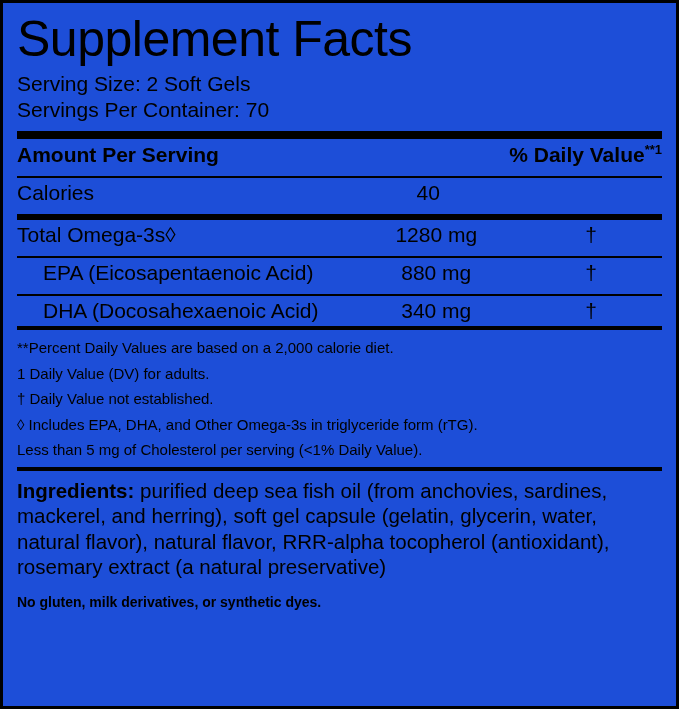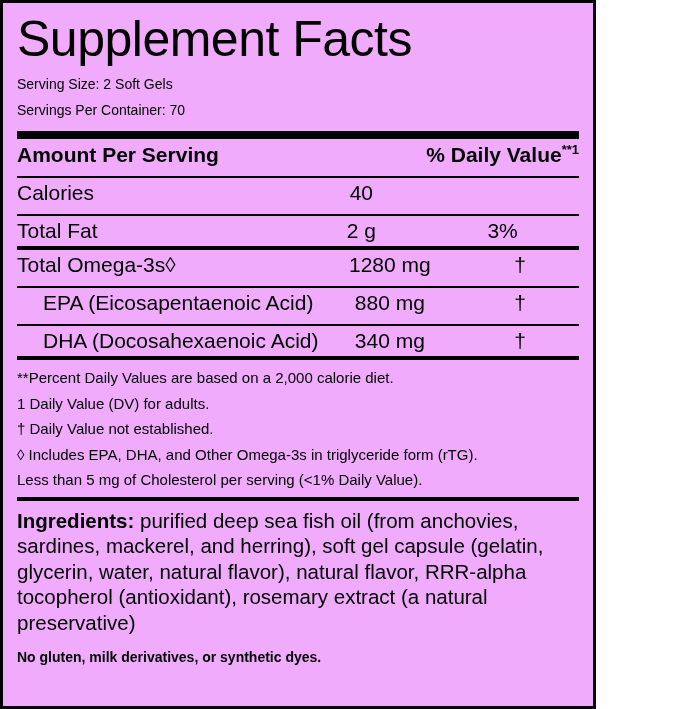--- a/index.html
+++ b/index.html
@@ -6,38 +6,38 @@
     margin: 0;
     padding: 0;
     background: #ffffff;
   }
   body {
     font-family: "Liberation Sans", sans-serif;
     color: #000000;
   }
   .panel {
     position: relative;
-    width: 596px;
+    width: 679px;
     height: 709px;
     box-sizing: border-box;
     border: 3px solid #000000;
-    background: #f0abfc;
+    background: #1d4ed8;
     padding: 6px 14px 0 14px;
     overflow: hidden;
   }
   .title {
     font-size: 50px;
     line-height: 56px;
     font-weight: 400;
     letter-spacing: -0.5px;
     white-space: nowrap;
     margin: 2px 0 4px 0;
   }
   .serving-line {
-    font-size: 14px;
+    font-size: 21px;
     line-height: 26px;
     white-space: nowrap;
   }
   .rule-thick {
     height: 8px;
     background: #000000;
     margin: 8px 0 0 0;
   }
   .rule-med {
     height: 4px;
@@ -119,25 +119,20 @@
 
       <tr>
         <td class="col-name">Calories</td>
         <td class="col-amt">40</td>
         <td class="col-dv"></td>
       </tr>
       <tr class="row-sep">
           <td colspan="3" class="sep-thin"></td>
         </tr>
 
-      <tr>
-        <td class="col-name">Total Fat</td>
-        <td class="col-amt">2 g</td>
-        <td class="col-dv">3%</td>
-      </tr>
     </tbody>
   </table>
 
   <div class="rule-med"></div>
 
   <table class="facts">
     <tbody>
       <tr>
         <td class="col-name">Total Omega-3s◊</td>
         <td class="col-amt">1280 mg</td>

